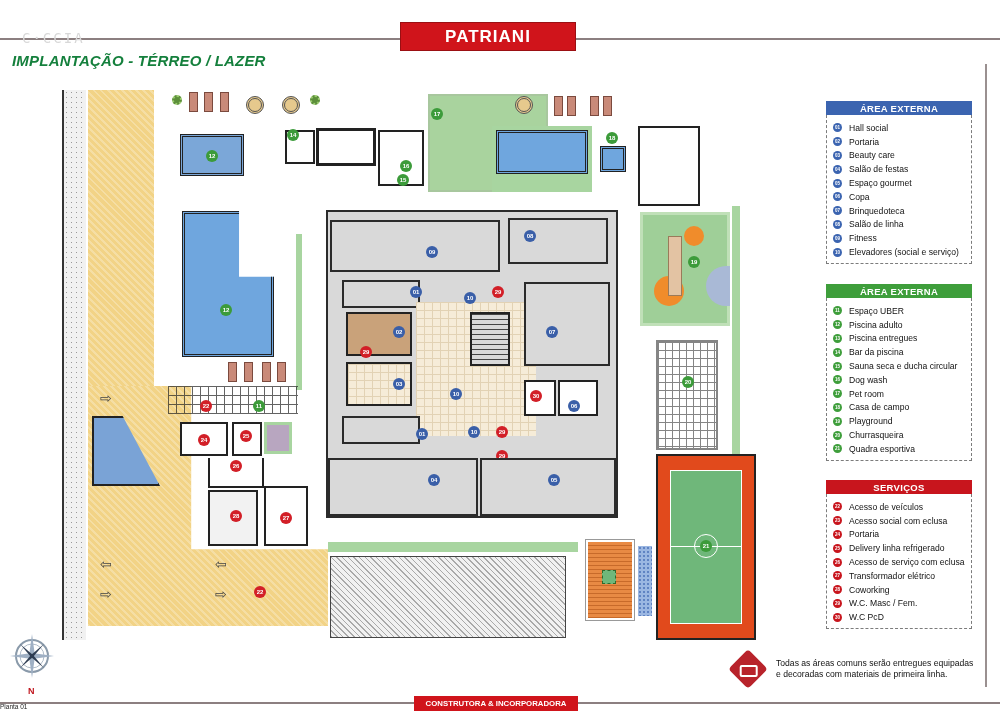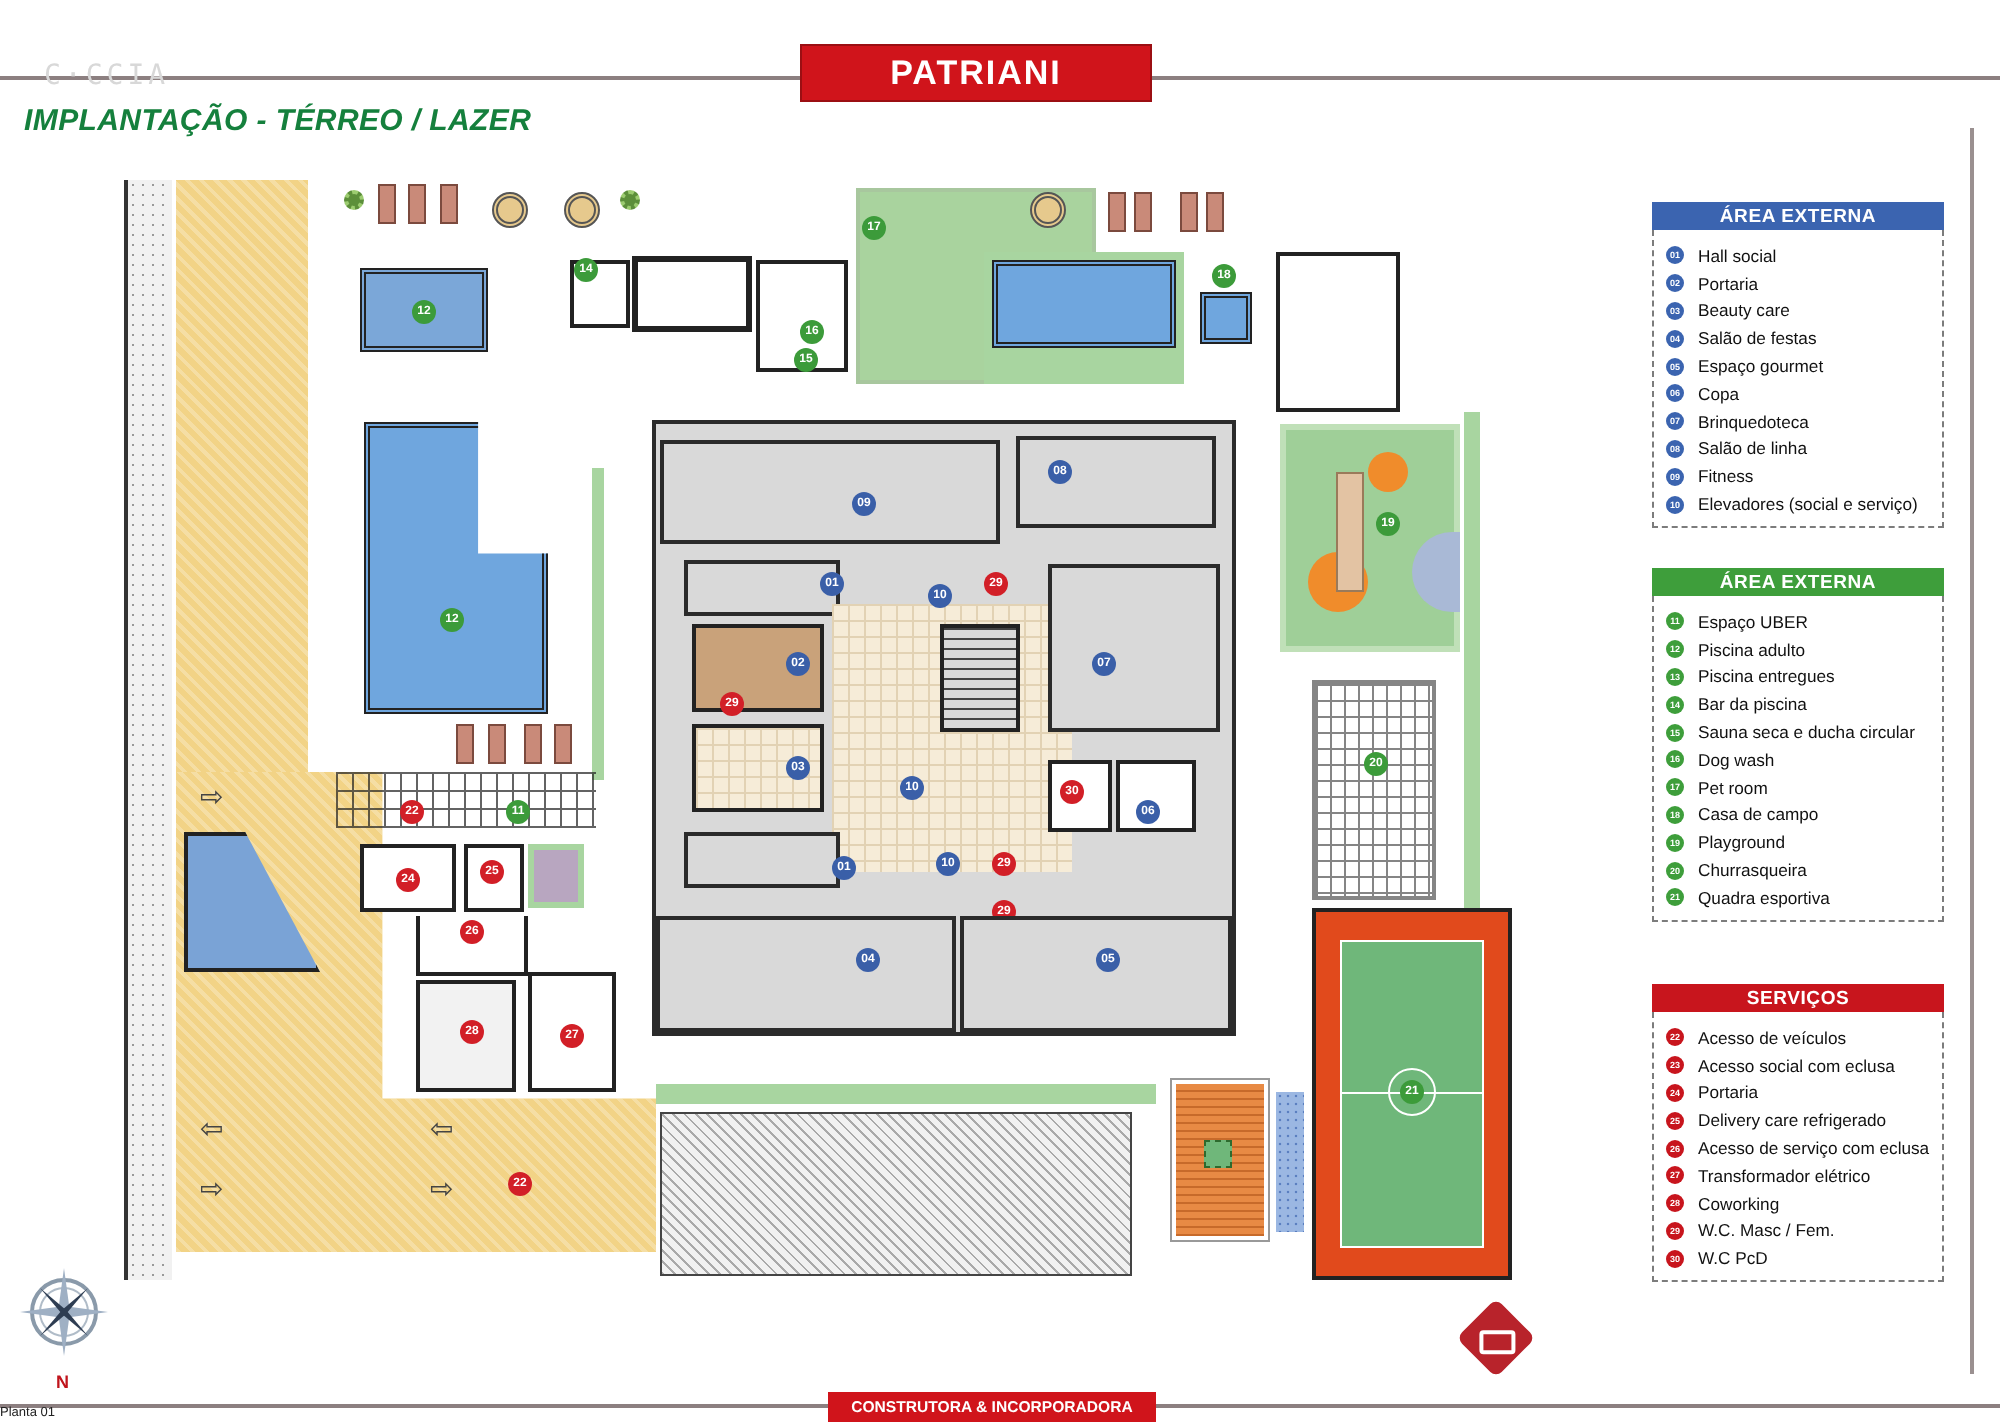--- a/index.html
+++ b/index.html
@@ -267,37 +267,37 @@
         <span>Churrasqueira</span>
       </div>
     <div class="legend-item">
         <span class="num" style="background:#3e9e3b;">21</span>
         <span>Quadra esportiva</span>
       </div>
   </div>
 </div>
 
 <div class="legend" style="top:480px;">
-  <div class="legend-head" style="background:#c8151d;margin-top:12px;">SERVIÇOS</div>
+  <div class="legend-head" style="background:#c8151d;">SERVIÇOS</div>
   <div class="legend-body">
     <div class="legend-item">
         <span class="num" style="background:#c8151d;">22</span>
         <span>Acesso de veículos</span>
       </div>
     <div class="legend-item">
         <span class="num" style="background:#c8151d;">23</span>
         <span>Acesso social com eclusa</span>
       </div>
     <div class="legend-item">
         <span class="num" style="background:#c8151d;">24</span>
         <span>Portaria</span>
       </div>
     <div class="legend-item">
         <span class="num" style="background:#c8151d;">25</span>
-        <span>Delivery care refrigerado</span>
+        <span>Delivery linha refrigerado</span>
       </div>
     <div class="legend-item">
         <span class="num" style="background:#c8151d;">26</span>
         <span>Acesso de serviço com eclusa</span>
       </div>
     <div class="legend-item">
         <span class="num" style="background:#c8151d;">27</span>
         <span>Transformador elétrico</span>
       </div>
     <div class="legend-item">
@@ -310,20 +310,24 @@
       </div>
     <div class="legend-item">
         <span class="num" style="background:#c8151d;">30</span>
         <span>W.C PcD</span>
       </div>
   </div>
 </div>
 
 <div class="note">
   <div class="note-icon"></div>
+  <div class="note-text">
+    <div>Todas as áreas comuns serão entregues equipadas</div>
+    <div>e decoradas com materiais de primeira linha.</div>
+  </div>
 </div>
 
 <svg class="compass" viewBox="0 0 48 48">
   <circle cx="24" cy="24" r="16" fill="none" stroke="#8a9aaa" stroke-width="2"></circle>
   <circle cx="24" cy="24" r="12" fill="none" stroke="#b0bcc8" stroke-width="1"></circle>
   <polygon points="24,2 27,24 24,46 21,24" fill="#9fb0c4"></polygon>
   <polygon points="2,24 24,21 46,24 24,27" fill="#9fb0c4"></polygon>
   <polygon points="12,12 25,23 36,36 23,25" fill="#2e3d52"></polygon>
   <polygon points="36,12 25,25 12,36 23,23" fill="#2e3d52"></polygon>
 </svg>

